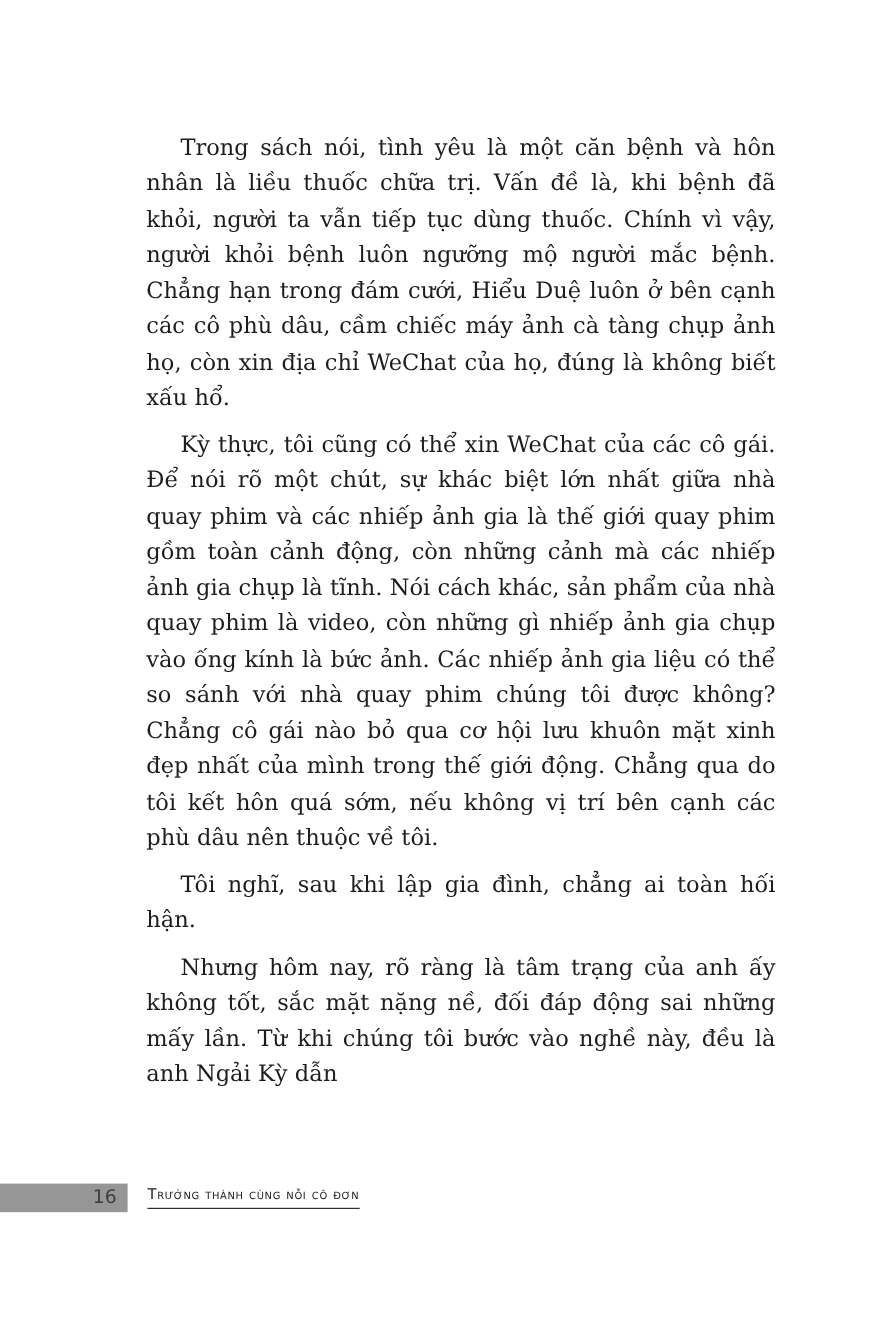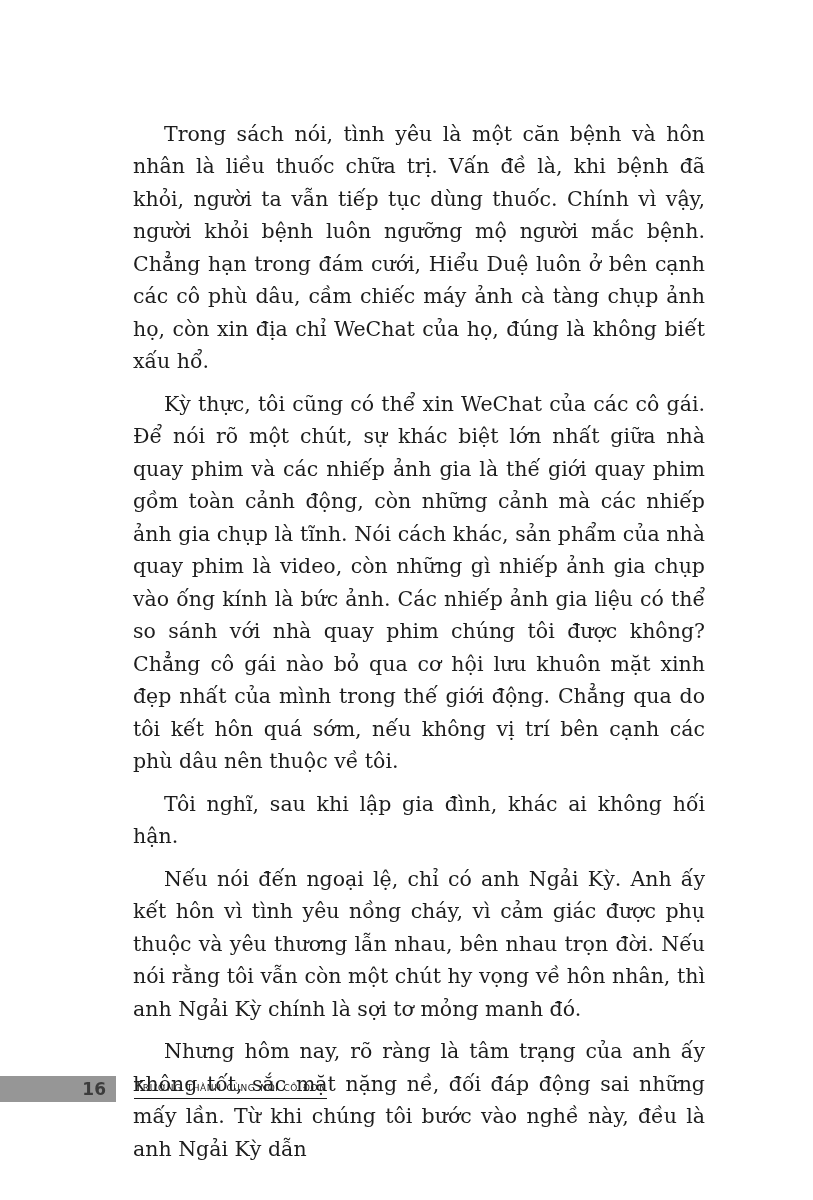--- a/index.html
+++ b/index.html
@@ -45,21 +45,21 @@
     display: flex;
     align-items: center;
     justify-content: flex-end;
     padding-right: 10px;
     box-sizing: border-box;
     flex: 0 0 auto;
   }
   .page-num {
     font-family: "DejaVu Sans", "Liberation Sans", sans-serif;
     font-size: 17px;
-    font-weight: bold;
+    font-weight: normal;
     color: #3c3c3c;
   }
   .book-title {
     margin-left: 18px;
     font-family: "DejaVu Sans", "Liberation Sans", sans-serif;
     font-size: 13.5px;
     color: #222222;
     font-variant: small-caps;
     letter-spacing: 0.6px;
     border-bottom: 1.5px solid #1a1a1a;
@@ -68,22 +68,21 @@
   }
 </style>
 </head>
 <body>
 
 <div class="page">
 
   <main class="content">
     <p class="para">Trong sách nói, tình yêu là một căn bệnh và hôn nhân là liều thuốc chữa trị. Vấn đề là, khi bệnh đã khỏi, người ta vẫn tiếp tục dùng thuốc. Chính vì vậy, người khỏi bệnh luôn ngưỡng mộ người mắc bệnh. Chẳng hạn trong đám cưới, Hiểu Duệ luôn ở bên cạnh các cô phù dâu, cầm chiếc máy ảnh cà tàng chụp ảnh họ, còn xin địa chỉ WeChat của họ, đúng là không biết xấu hổ.</p>
     <p class="para">Kỳ thực, tôi cũng có thể xin WeChat của các cô gái. Để nói rõ một chút, sự khác biệt lớn nhất giữa nhà quay phim và các nhiếp ảnh gia là thế giới quay phim gồm toàn cảnh động, còn những cảnh mà các nhiếp ảnh gia chụp là tĩnh. Nói cách khác, sản phẩm của nhà quay phim là video, còn những gì nhiếp ảnh gia chụp vào ống kính là bức ảnh. Các nhiếp ảnh gia liệu có thể so sánh với nhà quay phim chúng tôi được không? Chẳng cô gái nào bỏ qua cơ hội lưu khuôn mặt xinh đẹp nhất của mình trong thế giới động. Chẳng qua do tôi kết hôn quá sớm, nếu không vị trí bên cạnh các phù dâu nên thuộc về tôi.</p>
-    <p class="para">Tôi nghĩ, sau khi lập gia đình, khác ai không hối hận.</p>
-    <p class="para">Nếu nói đến ngoại lệ, chỉ có anh Ngải Kỳ. Anh ấy kết hôn vì tình yêu nồng cháy, vì cảm giác được phụ thuộc và yêu thương lẫn nhau, bên nhau trọn đời. Nếu nói rằng tôi vẫn còn một chút hy vọng về hôn nhân, thì anh Ngải Kỳ chính là sợi tơ mỏng manh đó.</p>
+    <p class="para">Tôi nghĩ, sau khi lập gia đình, chẳng ai toàn hối hận.</p>
     <p class="para">Nhưng hôm nay, rõ ràng là tâm trạng của anh ấy không tốt, sắc mặt nặng nề, đối đáp động sai những mấy lần. Từ khi chúng tôi bước vào nghề này, đều là anh Ngải Kỳ dẫn</p>
   </main>
 
   <footer class="footer">
     <div class="page-num-bar">
       <span class="page-num">16</span>
     </div>
     <span class="book-title">Trưởng thành cùng nỗi cô đơn</span>
   </footer>
 

